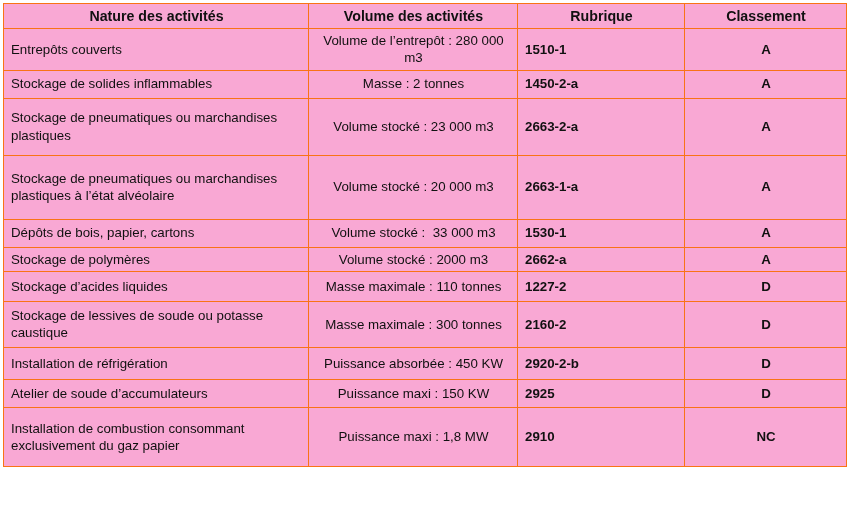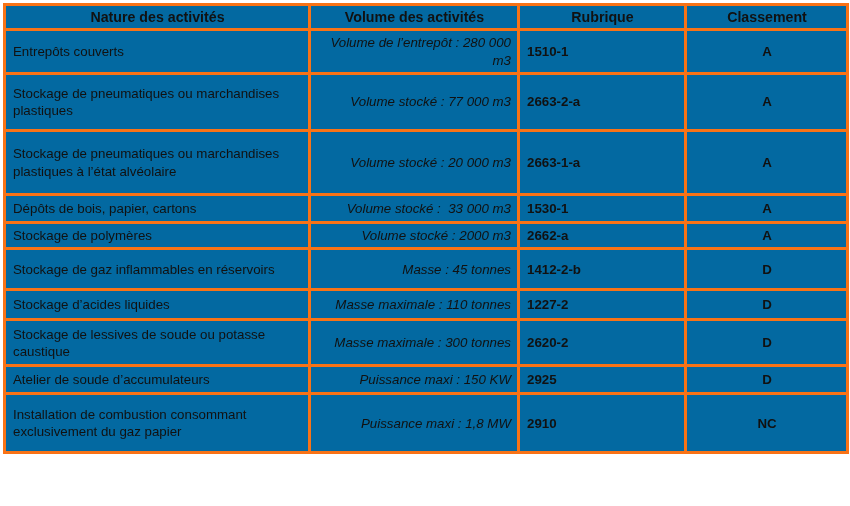--- a/index.html
+++ b/index.html
@@ -29,41 +29,41 @@
     background: #f1f1f1;
   }
 
   table.activities col.c-nature      { width: 305px; }
   table.activities col.c-volume      { width: 209px; }
   table.activities col.c-rubrique    { width: 167px; }
   table.activities col.c-classement  { width: 162px; }
 
   table.activities th,
   table.activities td {
-    border: 3px solid #f97316;
-    background: #0369a1;
+    border: 1px solid #f97316;
+    background: #f9a8d4;
     vertical-align: middle;
     font-size: 13.3px;
     line-height: 1.30;
     padding: 3px 6px 3px 7px;
     box-sizing: border-box;
   }
 
   table.activities thead th {
     font-weight: bold;
     text-align: center;
     height: 25px;
     padding-top: 2px;
     padding-bottom: 2px;
     font-size: 14.2px;
   }
 
   
   td.nature      { text-align: left; }
-  td.volume      { text-align: right; font-style: italic; }
+  td.volume      { text-align: center; }
   td.rubrique    { text-align: left; font-weight: bold; font-size: 13.0px; }
   td.classement  { text-align: center; font-weight: bold; font-size: 13.0px; }
   tr.h-35  td { height: 35px; }
   tr.h-28  td { height: 28px; }
   tr.h-57  td { height: 57px; }
   tr.h-64  td { height: 64px; }
   tr.h-24  td { height: 24px; }
   tr.h-41  td { height: 41px; }
   tr.h-30  td { height: 30px; }
   tr.h-46  td { height: 46px; }
@@ -93,24 +93,30 @@
     </thead>
     <tbody>
 
       <tr class="h-35">
         <td class="nature nowrapish">Entrepôts couverts</td>
         <td class="volume nowrapish">Volume de l’entrepôt : 280 000 m3</td>
         <td class="rubrique">1510-1</td>
         <td class="classement">A</td>
       </tr>
 
+      <tr class="h-28">
+        <td class="nature nowrapish">Stockage de solides inflammables</td>
+        <td class="volume nowrapish">Masse : 2 tonnes</td>
+        <td class="rubrique">1450-2-a</td>
+        <td class="classement">A</td>
+      </tr>
 
       <tr class="h-57">
         <td class="nature nowrapish">Stockage de pneumatiques ou marchandises plastiques</td>
-        <td class="volume nowrapish">Volume stocké : 77 000 m3</td>
+        <td class="volume nowrapish">Volume stocké : 23 000 m3</td>
         <td class="rubrique">2663-2-a</td>
         <td class="classement">A</td>
       </tr>
 
       <tr class="h-64">
         <td class="nature nowrapish">Stockage de pneumatiques ou marchandises plastiques à l’état alvéolaire</td>
         <td class="volume nowrapish">Volume stocké : 20 000 m3</td>
         <td class="rubrique">2663-1-a</td>
         <td class="classement">A</td>
       </tr>
@@ -122,41 +128,41 @@
         <td class="classement">A</td>
       </tr>
 
       <tr class="h-24">
         <td class="nature nowrapish">Stockage de polymères</td>
         <td class="volume nowrapish">Volume stocké : 2000 m3</td>
         <td class="rubrique">2662-a</td>
         <td class="classement">A</td>
       </tr>
 
-      <tr class="h-41">
-        <td class="nature nowrapish">Stockage de gaz inflammables en réservoirs</td>
-        <td class="volume nowrapish">Masse : 45 tonnes</td>
-        <td class="rubrique">1412-2-b</td>
-        <td class="classement">D</td>
-      </tr>
 
       <tr class="h-30">
         <td class="nature nowrapish">Stockage d’acides liquides</td>
         <td class="volume nowrapish">Masse maximale : 110 tonnes</td>
         <td class="rubrique">1227-2</td>
         <td class="classement">D</td>
       </tr>
 
       <tr class="h-46">
         <td class="nature nowrapish">Stockage de lessives de soude ou potasse caustique</td>
         <td class="volume nowrapish">Masse maximale : 300 tonnes</td>
-        <td class="rubrique">2620-2</td>
+        <td class="rubrique">2160-2</td>
         <td class="classement">D</td>
       </tr>
 
+      <tr class="h-32">
+        <td class="nature nowrapish">Installation de réfrigération</td>
+        <td class="volume nowrapish">Puissance absorbée : 450 KW</td>
+        <td class="rubrique">2920-2-b</td>
+        <td class="classement">D</td>
+      </tr>
 
       <tr class="h-28">
         <td class="nature nowrapish">Atelier de soude d’accumulateurs</td>
         <td class="volume nowrapish">Puissance maxi : 150 KW</td>
         <td class="rubrique">2925</td>
         <td class="classement">D</td>
       </tr>
 
       <tr class="h-59">
         <td class="nature nowrapish">Installation de combustion consommant exclusivement du gaz papier</td>

